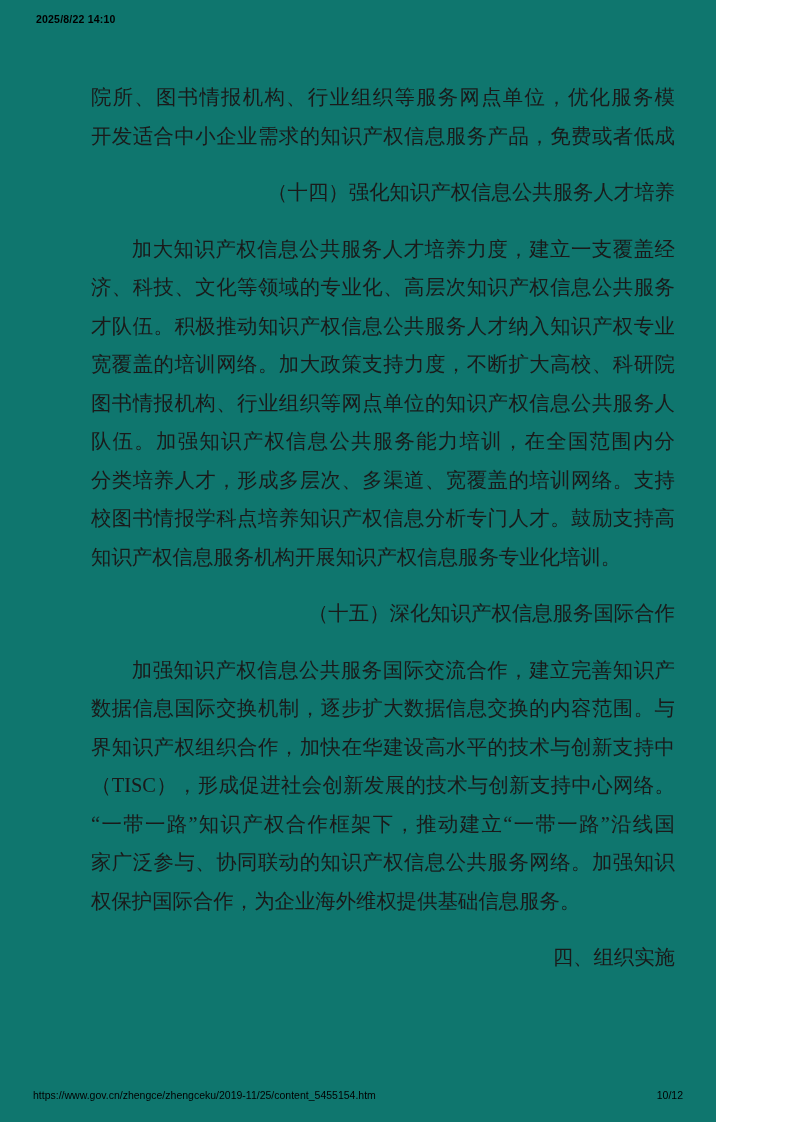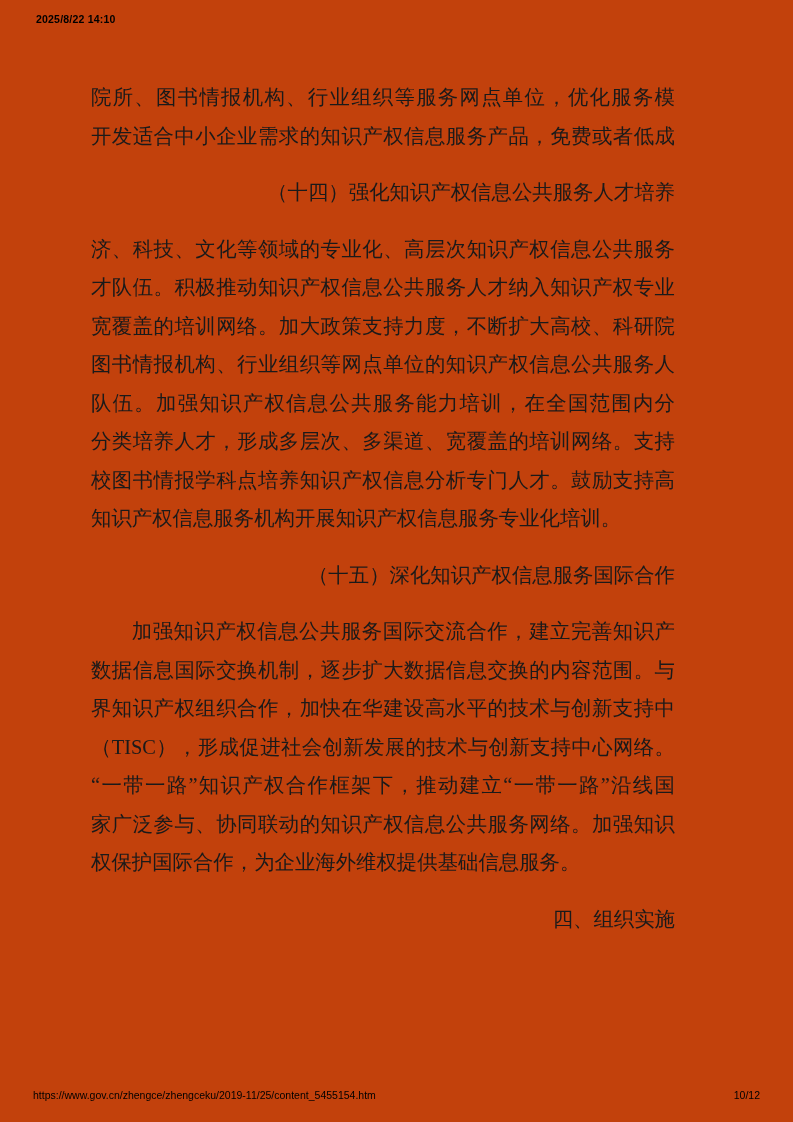--- a/index.html
+++ b/index.html
@@ -1,20 +1,20 @@
 <!DOCTYPE html>
 <html lang="zh"><head>
 <meta charset="utf-8">
 <style>
   html, body { margin: 0; padding: 0; background: #ffffff; }
   .page {
     position: relative;
-    width: 793px;
+    width: 716px;
     height: 1122px;
-    background: #c2410c;
+    background: #0f766e;
     overflow: hidden;
     font-family: "Liberation Serif", "DejaVu Serif", serif;
     color: #161616;
   }
   
   .print-header {
     position: absolute;
     top: 12px;
     left: 36px;
     right: 34px;
@@ -93,20 +93,21 @@
 
   <div class="content">
       <div class="block paragraph">
         <div class="line fill">院所、图书情报机构、行业组织等服务网点单位，优化服务模式，</div>
         <div class="line fill">开发适合中小企业需求的知识产权信息服务产品，免费或者低成本</div>
       </div>
       <div class="block heading">
         <div class="line last indent">（十四）强化知识产权信息公共服务人才培养</div>
       </div>
       <div class="block paragraph">
+        <div class="line fill indent">加大知识产权信息公共服务人才培养力度，建立一支覆盖经</div>
         <div class="line fill">济、科技、文化等领域的专业化、高层次知识产权信息公共服务人</div>
         <div class="line fill">才队伍。积极推动知识产权信息公共服务人才纳入知识产权专业人</div>
         <div class="line fill">宽覆盖的培训网络。加大政策支持力度，不断扩大高校、科研院所、</div>
         <div class="line fill">图书情报机构、行业组织等网点单位的知识产权信息公共服务人才</div>
         <div class="line fill">队伍。加强知识产权信息公共服务能力培训，在全国范围内分级、</div>
         <div class="line fill">分类培养人才，形成多层次、多渠道、宽覆盖的培训网络。支持高</div>
         <div class="line fill">校图书情报学科点培养知识产权信息分析专门人才。鼓励支持高端</div>
         <div class="line last">知识产权信息服务机构开展知识产权信息服务专业化培训。</div>
       </div>
       <div class="block heading">

